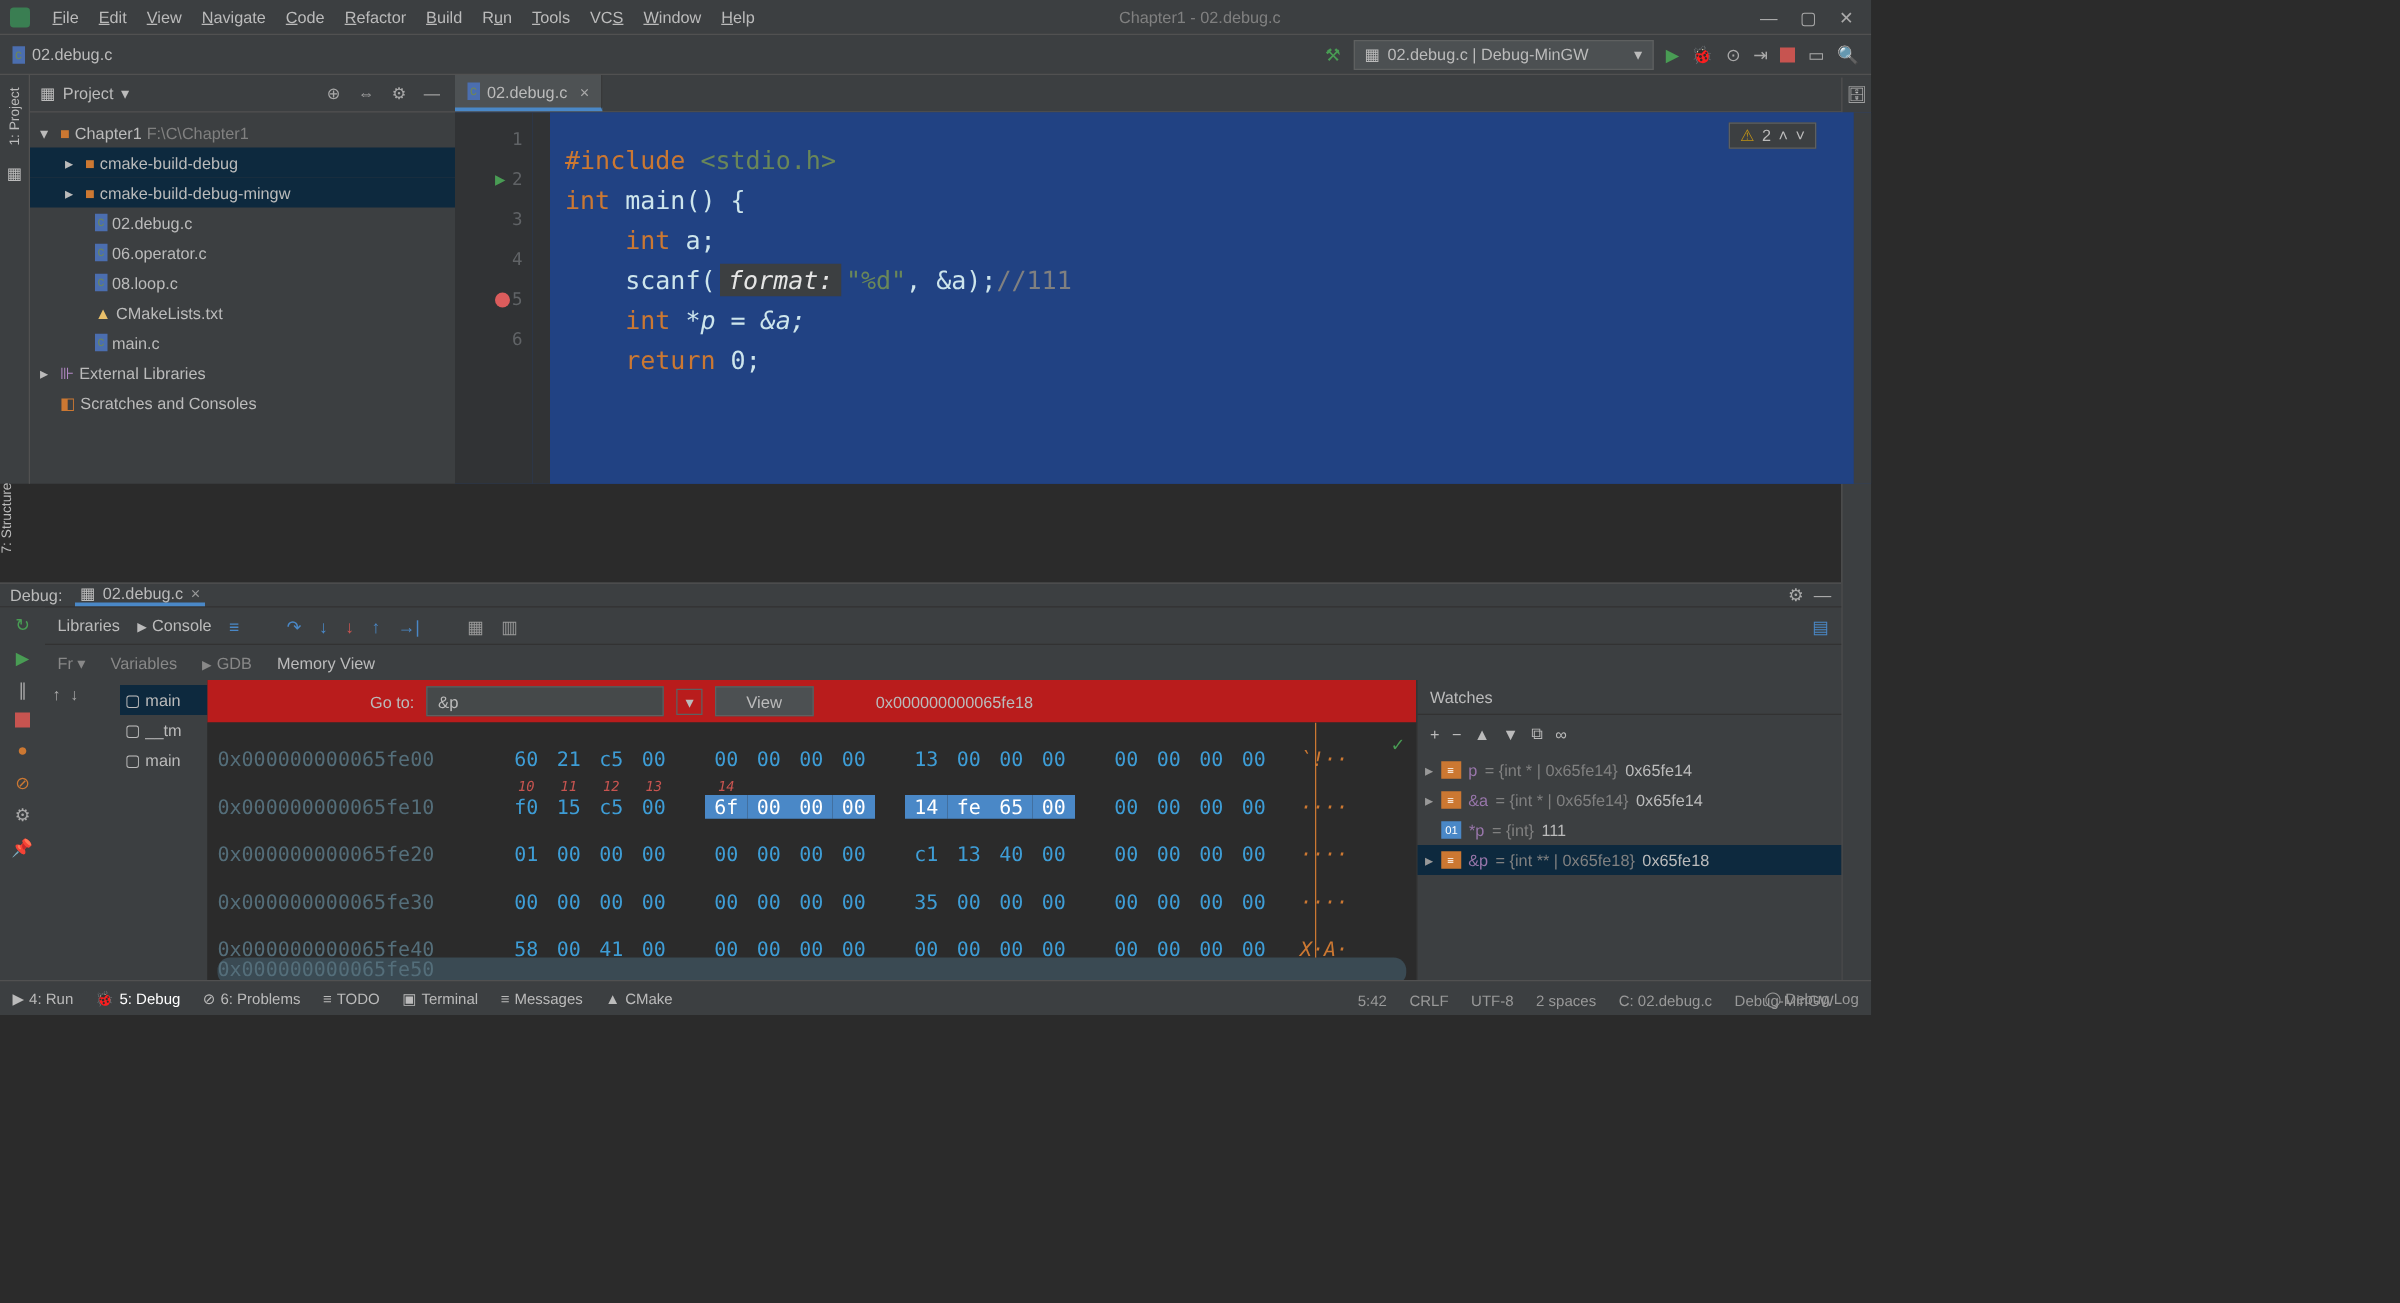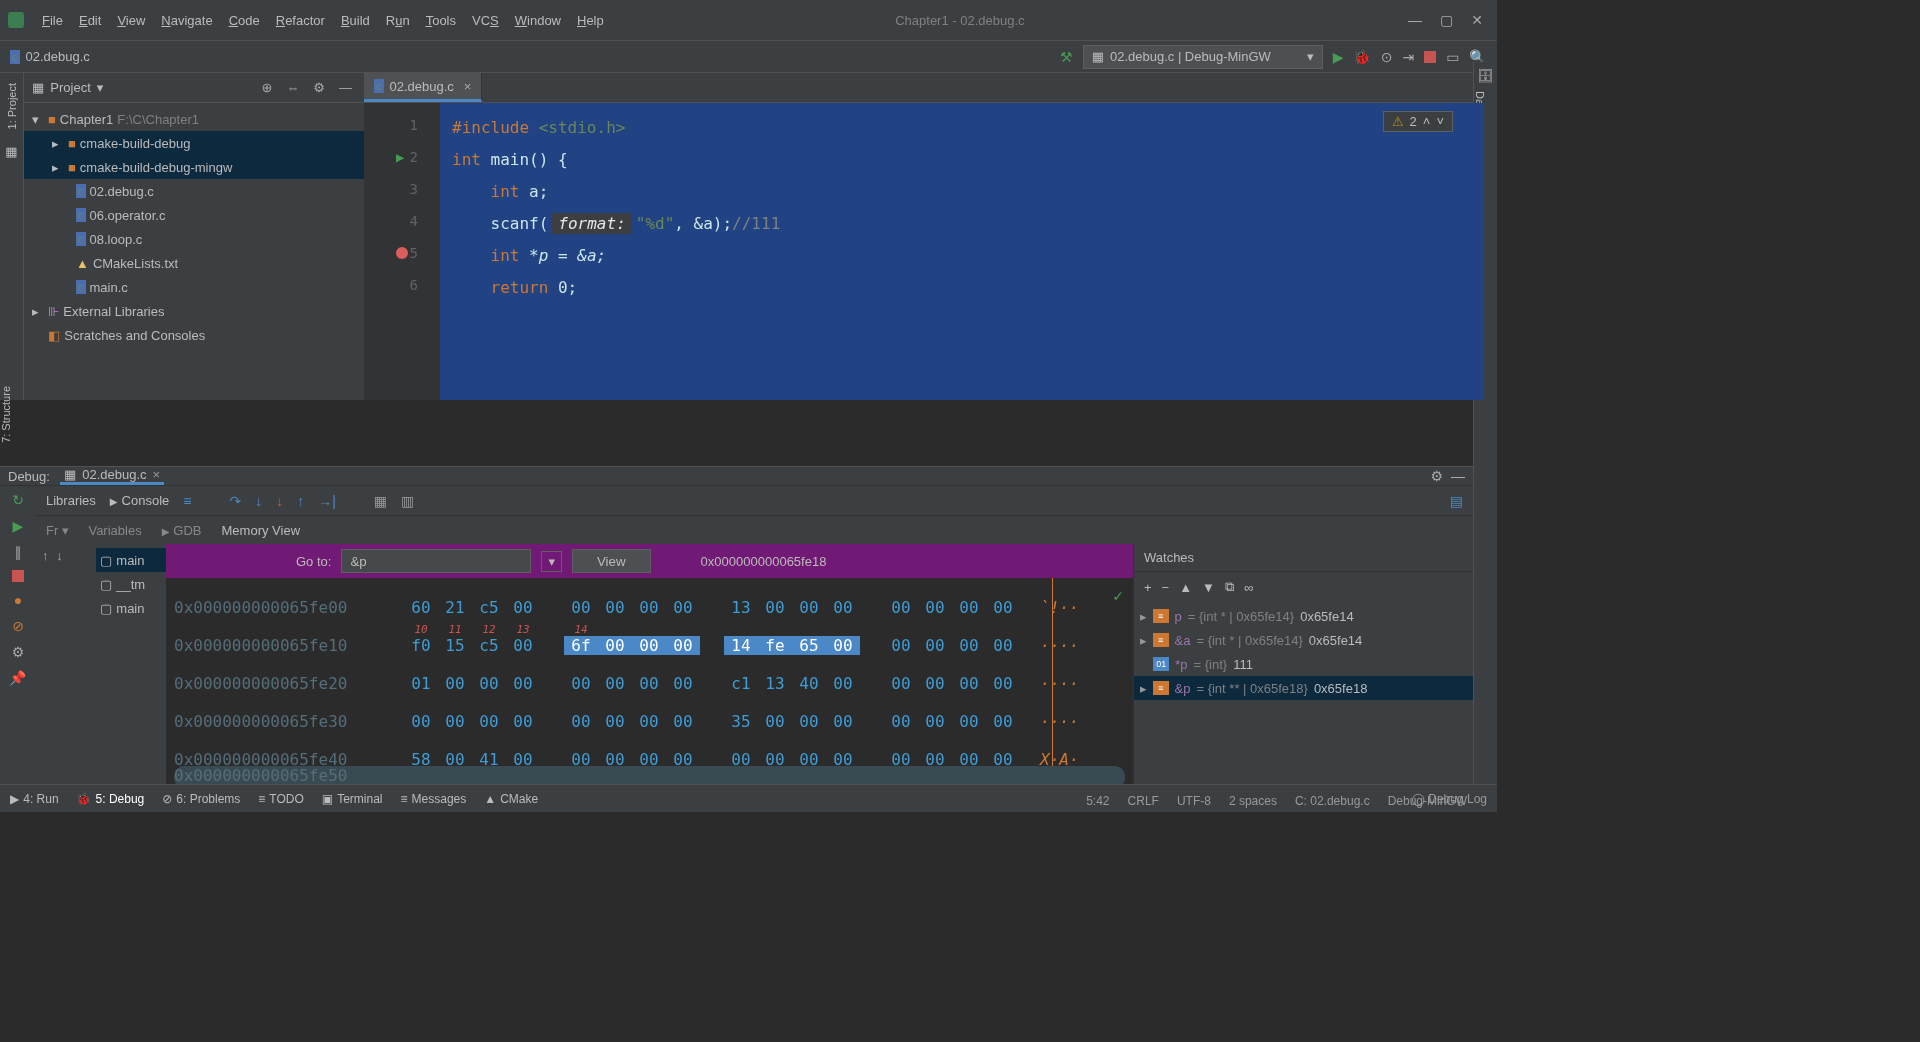--- a/index.html
+++ b/index.html
@@ -9,21 +9,21 @@
   background: #2b2b2b;
   color: #bbbbbb;
   width: 1497px;
   height: 812px;
   overflow: hidden;
   position: relative;
 }
 
 
 .menubar {
-  height: 41px;
+  height: 28px;
   background: #3c3f41;
   display: flex;
   align-items: center;
   padding: 0 8px;
   border-bottom: 1px solid #515151;
 }
 .app-icon { width: 16px; height: 16px; background: #3a7e52; border-radius: 3px; margin-right: 10px; }
 .menu-item { padding: 0 8px; color: #bbbbbb; cursor: pointer; }
 .menu-item .ul { text-decoration: underline; }
 .title-center { flex: 1; text-align: center; color: #808080; padding-right: 100px; }
@@ -89,21 +89,21 @@
   display: flex; align-items: center; gap: 6px; padding: 0 10px;
   background: #4e5254; border-right: 1px solid #323232; position: relative;
 }
 .tab.active { background: #4e5254; border-bottom: 3px solid #4a88c7; }
 .tab .close { color: #a9a9a9; margin-left: 4px; }
 .editor-body { flex: 1; display: flex; background: #214283; position: relative; }
 .gutter { width: 62px; background: #313335; display: flex; flex-direction: column; padding-top: 6px; }
 .gutter-row { height: 32px; display: flex; align-items: center; justify-content: flex-end; padding-right: 8px; color: #606366; font-family: monospace; font-size: 14px; position: relative; }
 .gutter-run { position: absolute; left: 32px; color: #499c54; }
 .gutter-bp { position: absolute; left: 32px; width: 12px; height: 12px; background: #db5c5c; border-radius: 50%; }
-.code { flex: 1; font-family: Consolas, monospace; font-size: 16px; padding: 8px 12px; background: #214283; color: #cde5ec; }
+.code { flex: 1; font-family: Consolas, monospace; font-size: 20px; padding: 22px 12px; background: #214283; color: #cde5ec; }
 .code-line { height: 32px; display: flex; align-items: center; }
 .fold-strip { width: 14px; background: #313335; }
 .kw { color: #cc7832; }
 .str { color: #6a8759; }
 .cmt { color: #808080; }
 .hint { background: #3c3f41; padding: 1px 6px; color: #e5e5e5; font-style: italic; margin: 0 4px; }
 .insp-badge {
   position: absolute; top: 8px; right: 44px;
   background: #3c3f41; border: 1px solid #5e6060; padding: 2px 8px;
   display: flex; align-items: center; gap: 6px; z-index: 5;
@@ -140,21 +140,21 @@
 .gdb::before { content: "▶"; margin-right: 4px; font-size: 10px; }
 
 .debug-lower { flex: 1; display: flex; }
 .frames-col { width: 60px; padding: 4px; }
 .frames-col .arrow { color: #a9a9a9; margin: 2px; }
 .frames-list { width: 70px; padding: 4px 0; }
 .frame-row { height: 24px; display: flex; align-items: center; padding-left: 4px; gap: 4px; }
 .frame-row.sel { background: #0d293e; }
 
 .memory-pane { flex: 1; display: flex; flex-direction: column; background: #2b2b2b; }
-.mem-toolbar { height: 34px; display: flex; align-items: center; gap: 10px; padding: 0 10px; background: #701a75; }
+.mem-toolbar { height: 34px; display: flex; align-items: center; gap: 10px; padding: 0 10px; background: #b91c1c; }
 .mem-input { background: #45494a; border: 1px solid #5e6060; height: 24px; padding: 0 8px; color: #bbb; width: 190px; }
 .mem-btn { background: #4c5052; border: 1px solid #5e6060; height: 24px; padding: 0 24px; color: #bbb; }
 .mem-addr { color: #bbbbbb; margin-left: 40px; }
 .mem-grid { flex: 1; font-family: Consolas, monospace; font-size: 16px; padding: 10px 8px; background: #2b2b2b; overflow: hidden; position: relative; }
 .mem-row { display: flex; align-items: center; height: 38px; gap: 0; }
 .mem-raddr { color: #546e7a; width: 230px; }
 .mem-bytes { display: flex; gap: 0; }
 .byte { width: 34px; text-align: center; color: #3e9dd6; position: relative; }
 .byte.hl { background: #4a88c7; color: #fff; }
 .byte-sep { width: 24px; }

